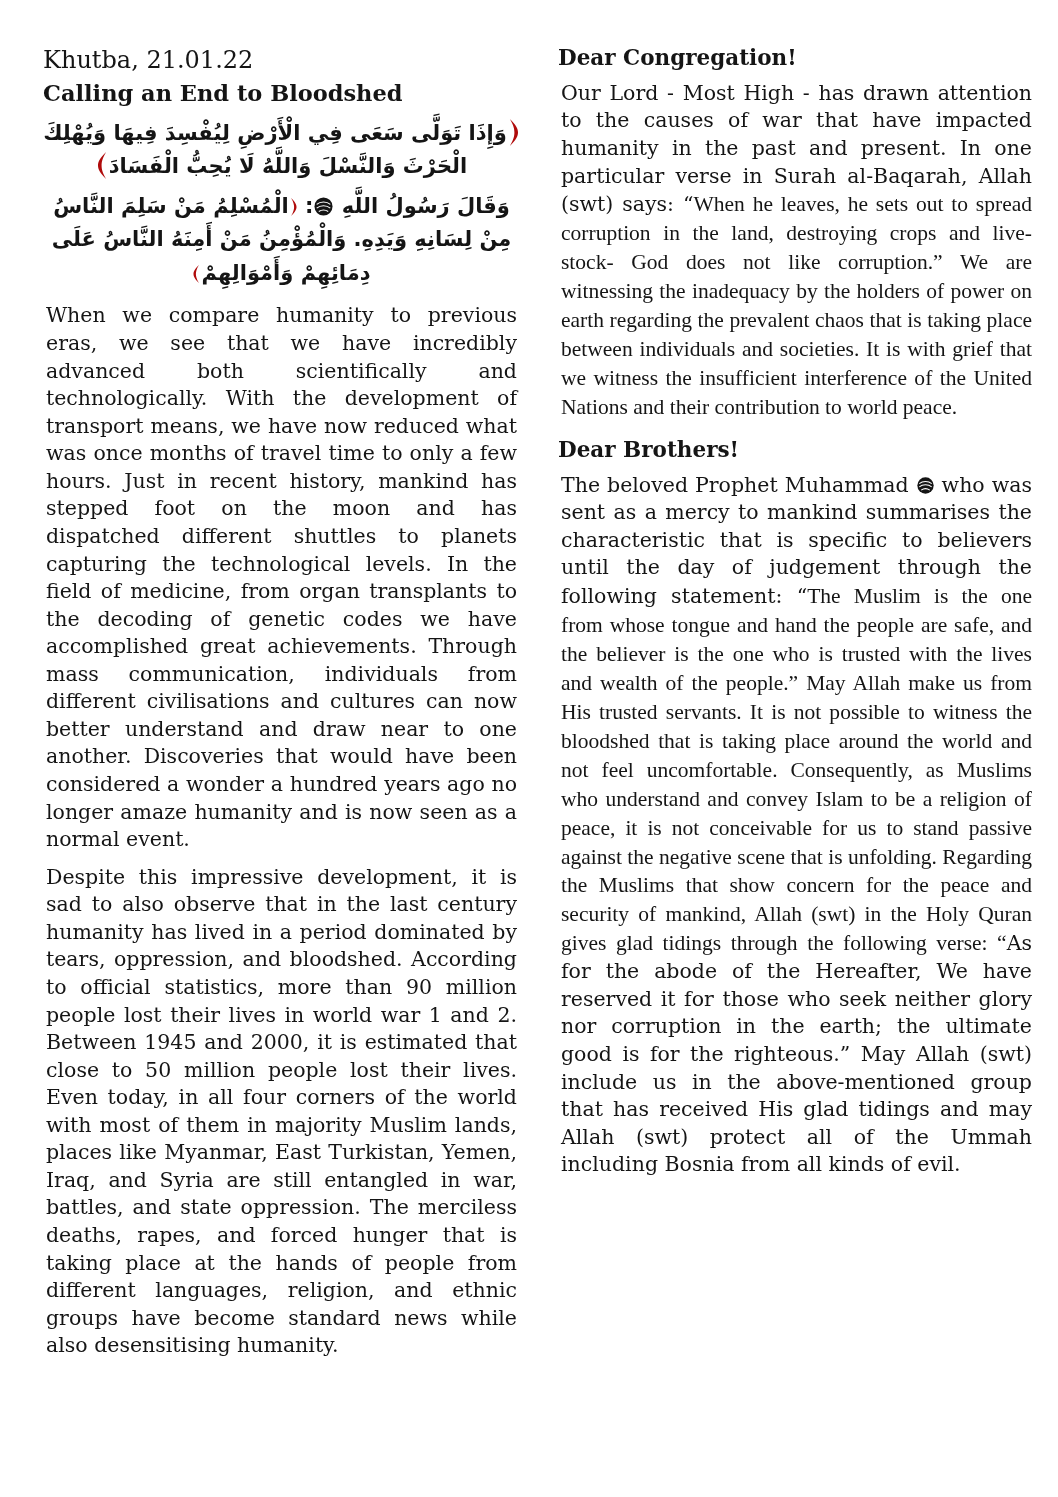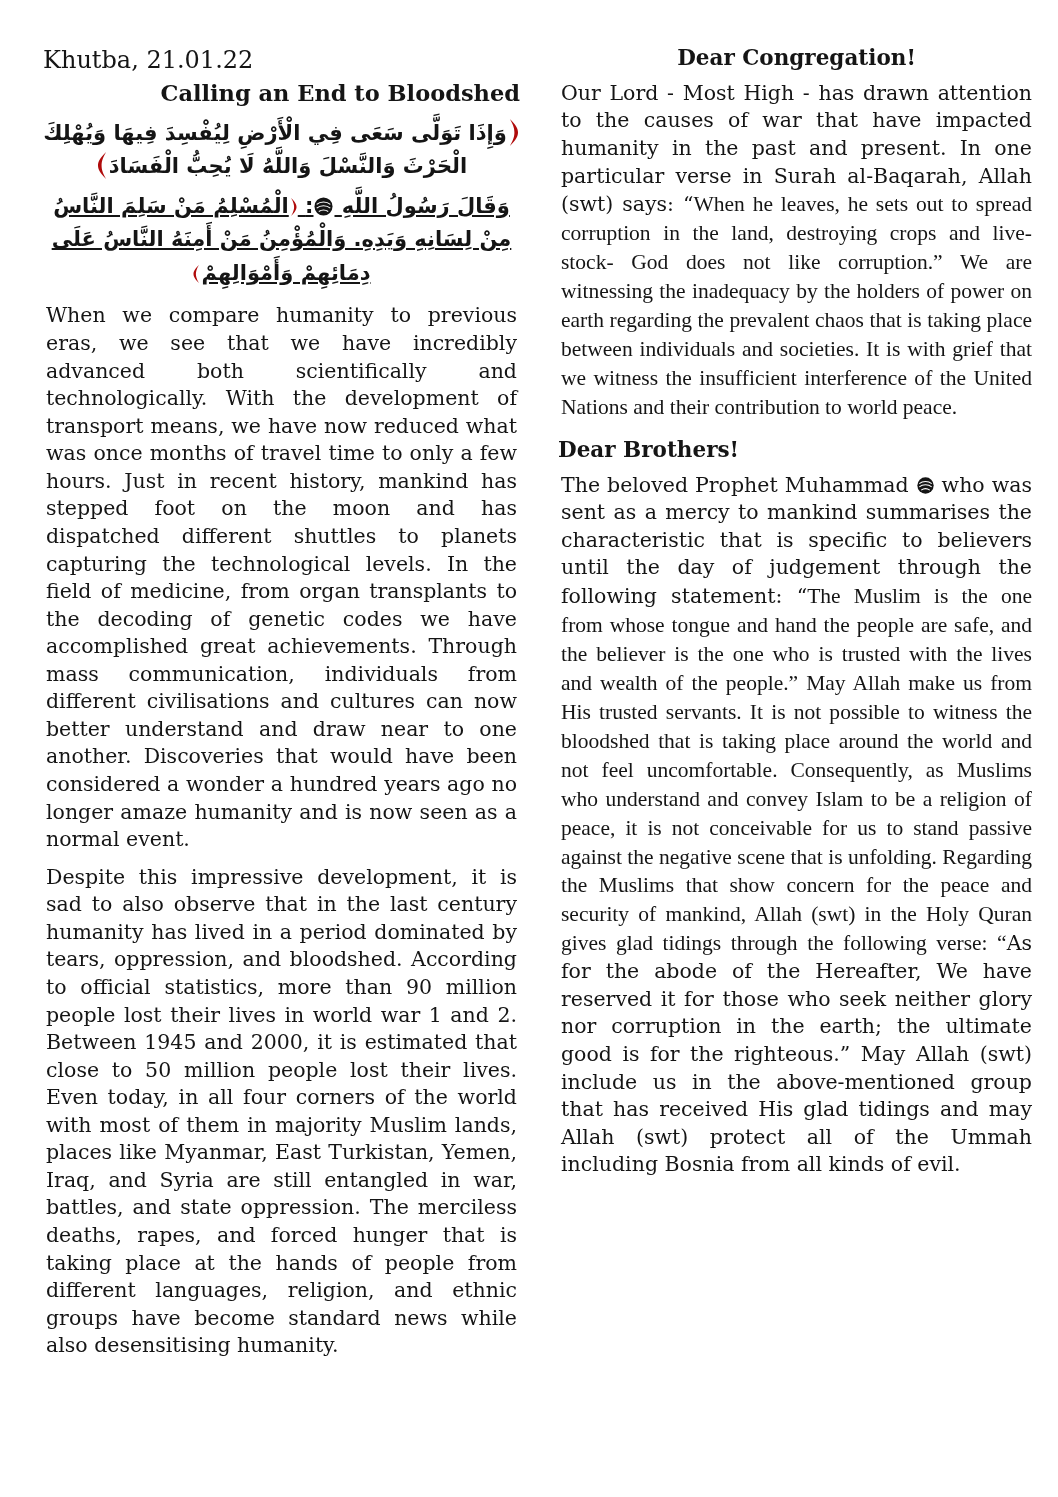--- a/index.html
+++ b/index.html
@@ -2,29 +2,29 @@
 <html><head>
 <meta charset="utf-8">
 <style>
   html,body{margin:0;padding:0;background:#ffffff;}
   body{width:1058px;height:1497px;overflow:hidden;color:#151515;}
   .page{box-sizing:border-box;width:1058px;height:1497px;padding:44px 23px 0 43px;
         display:flex;gap:38px;background:#ffffff;}
   .col{flex:1 1 0;min-width:0;font-family:"DejaVu Serif",serif;font-size:20.5px;
        line-height:1.345;text-align:justify;}
   .date-line{font-size:24px;margin:0;text-align:left;}
-  .doc-title{font-size:22.5px;font-weight:bold;margin:2px 0 8px;text-align:right;}
+  .doc-title{font-size:22.5px;font-weight:bold;margin:2px 0 8px;text-align:left;}
   .heading{font-size:21.5px;font-weight:bold;margin:14px 0 7px;text-align:left;}
-  .heading.first{margin-top:0;text-align:center;}
+  .heading.first{margin-top:0;}
   .col p.body{margin:0 3px 10px;}
   .light{font-family:"Liberation Serif",serif;font-size:1.05em;}
   .arabic{direction:rtl;unicode-bidi:embed;text-align:center;
           font-family:"DejaVu Sans",sans-serif;font-weight:bold;
           font-size:21px;line-height:1.6;margin:8px 0 6px;}
-  .arabic.hadith{margin:2px 0 12px;text-decoration:underline;}
+  .arabic.hadith{margin:2px 0 12px;}
   .red{color:#b00b0b;}
   .bracket svg{height:27px;width:13px;vertical-align:-6px;fill:#b00b0b;}
   .bracket.small svg{height:18px;width:9px;vertical-align:-3px;}
   .pbuh svg{width:21px;height:21px;vertical-align:-4px;}
   .pbuh.inline-en svg{width:19px;height:19px;vertical-align:-3px;}
 </style>
 </head>
 <body>
 
 <div class="page">

